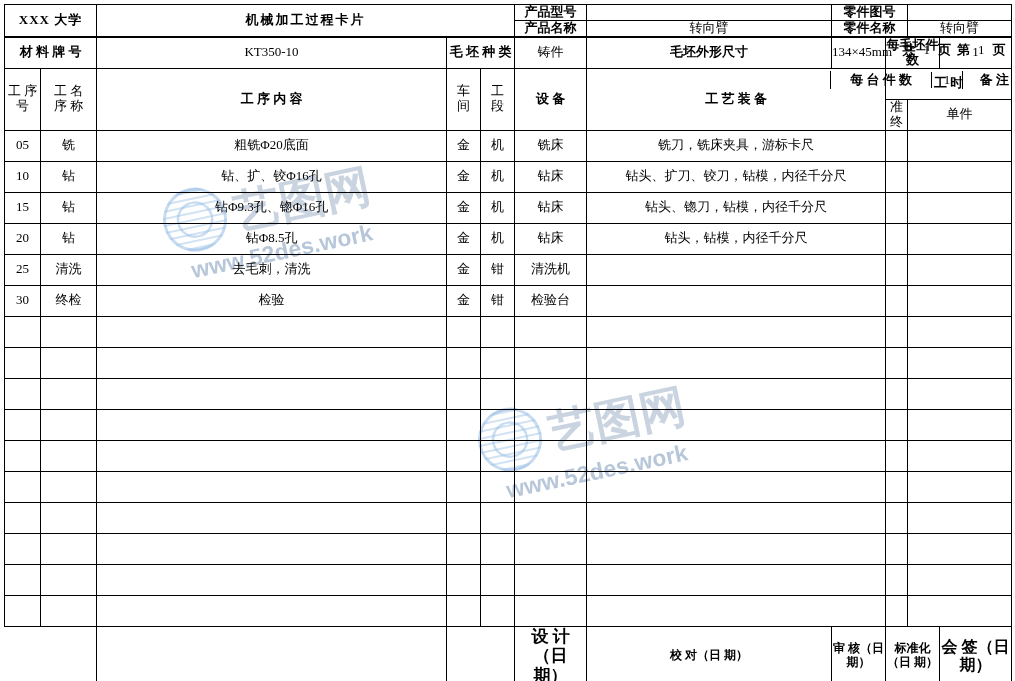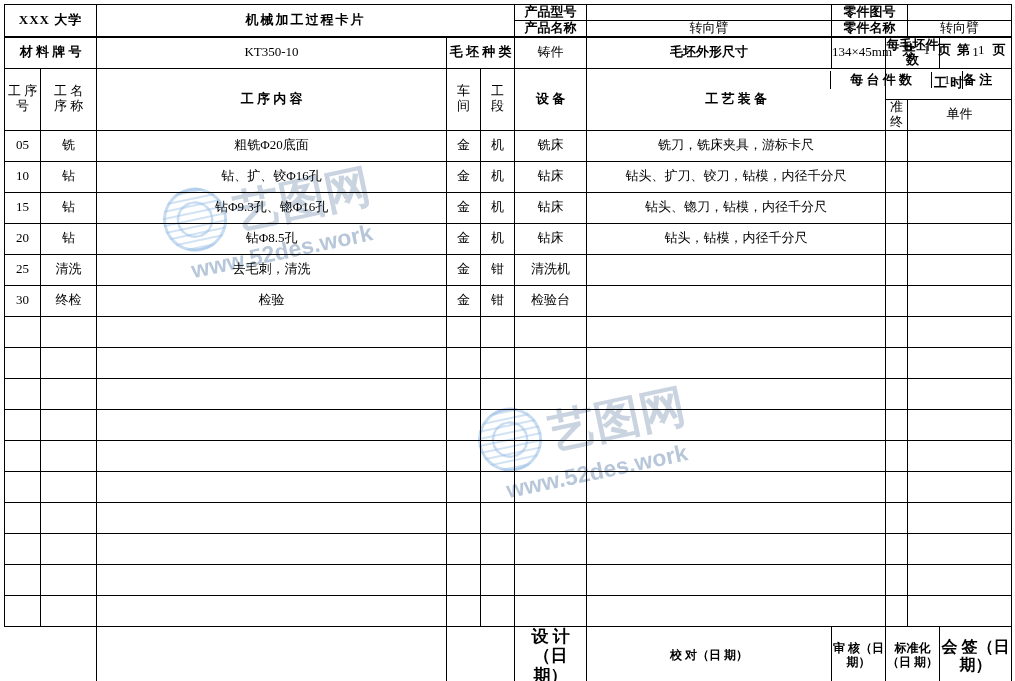--- a/index.html
+++ b/index.html
@@ -407,16 +407,16 @@
     <span style="margin:0 8px">1</span>
     <span style="font-weight:bold">页</span>
     <span style="font-weight:bold;margin-left:6px">第</span>
     <span style="margin:0 8px">1</span>
     <span style="font-weight:bold">页</span>
   </div>
 
   <div style="position:absolute; right:6px; top:66px; height:28px; z-index:3; display:flex; align-items:center; font-size:13px;">
     <span style="font-weight:bold;width:100px;text-align:center;border-left:1px solid #000;">每 台 件 数</span>
     <span style="width:30px;text-align:center;border-left:1px solid #000;">1</span>
-    <span style="font-weight:bold;width:46px;text-align:left;border-left:1px solid #000;">备 注</span>
+    <span style="font-weight:bold;width:46px;text-align:right;border-left:1px solid #000;">备 注</span>
   </div>
 
 </div>
 
 </body></html>

